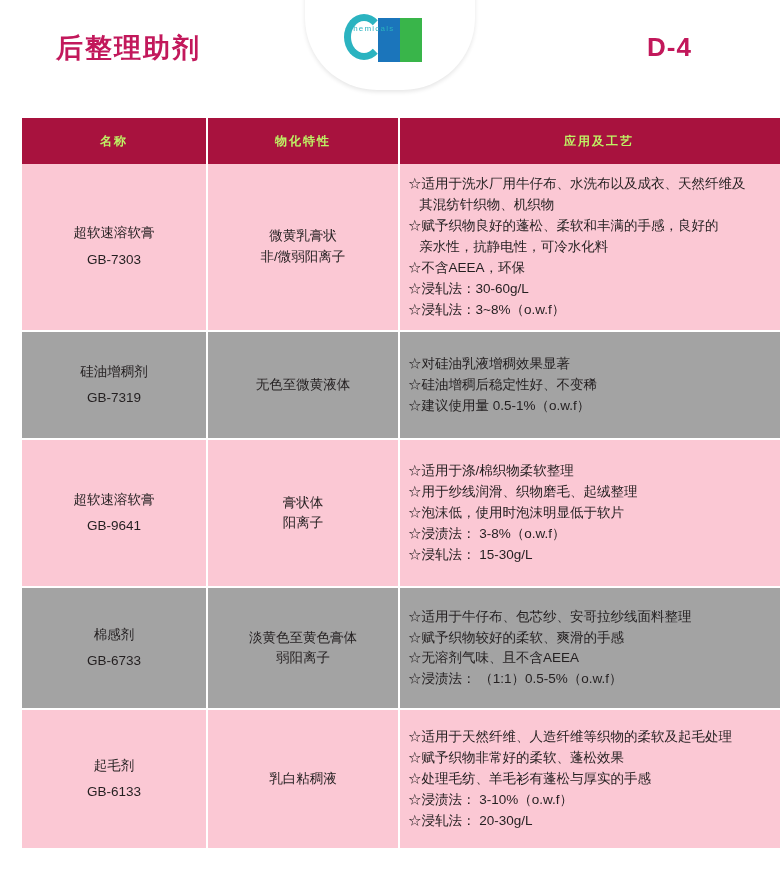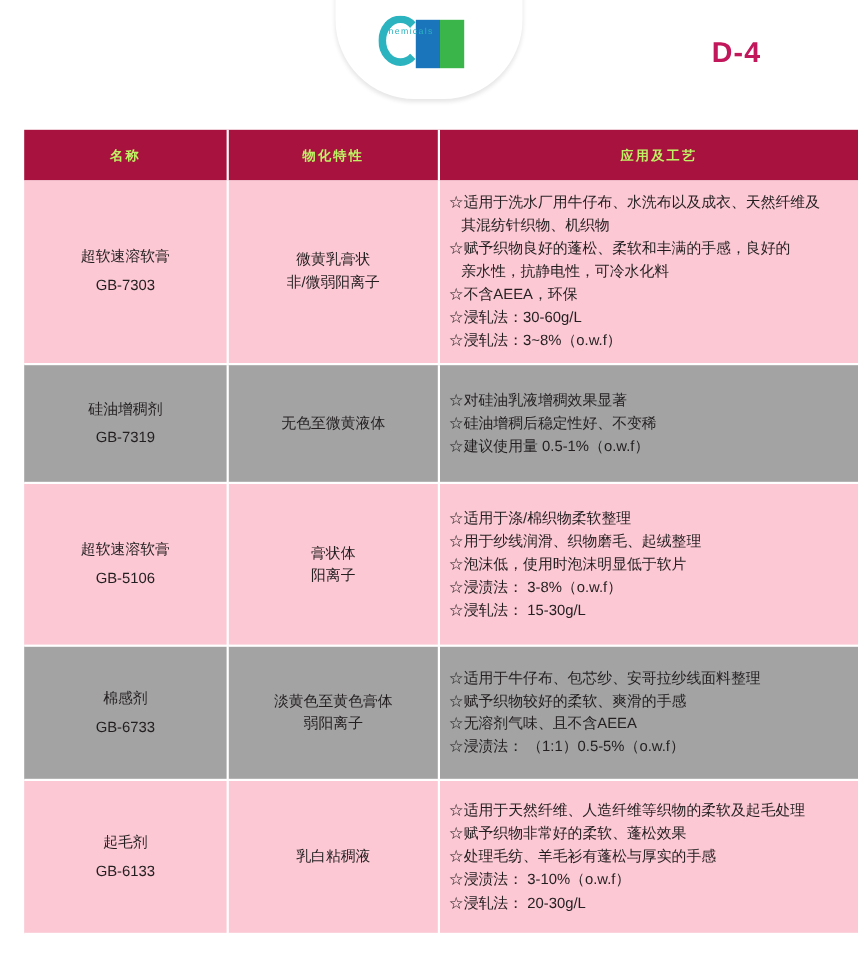--- a/index.html
+++ b/index.html
@@ -143,20 +143,21 @@
 
   .name-line { display: block; }
   .name-line.cn { margin-bottom: 6px; }
   .prop-line { display: block; }
   .app-line { display: block; white-space: pre; }
 </style>
 </head>
 <body>
 
 <div class="header">
+  <div class="header-title">后整理助剂</div>
 
   <div class="logo-badge">
     <div class="logo-inner">
       <div class="logo-c"></div>
       <div class="logo-sq-blue"></div>
       <div class="logo-sq-green"></div>
       <div class="logo-word">chemicals</div>
     </div>
   </div>
 
@@ -202,21 +203,21 @@
           </td>
           <td class="col-app">
             <span class="app-line">☆对硅油乳液增稠效果显著</span>
             <span class="app-line">☆硅油增稠后稳定性好、不变稀</span>
             <span class="app-line">☆建议使用量 0.5-1%（o.w.f）</span>
           </td>
         </tr>
         <tr class="row-pink" style="height: 148px;">
           <td class="col-name">
             <span class="name-line cn">超软速溶软膏</span>
-            <span class="name-line">GB-5106</span>
+            <span class="name-line">GB-9641</span>
           </td>
           <td class="col-prop">
             <span class="prop-line">膏状体</span>
             <span class="prop-line">阳离子</span>
           </td>
           <td class="col-app">
             <span class="app-line">☆适用于涤/棉织物柔软整理</span>
             <span class="app-line">☆用于纱线润滑、织物磨毛、起绒整理</span>
             <span class="app-line">☆泡沫低，使用时泡沫明显低于软片</span>
             <span class="app-line">☆浸渍法： 3-8%（o.w.f）</span>

